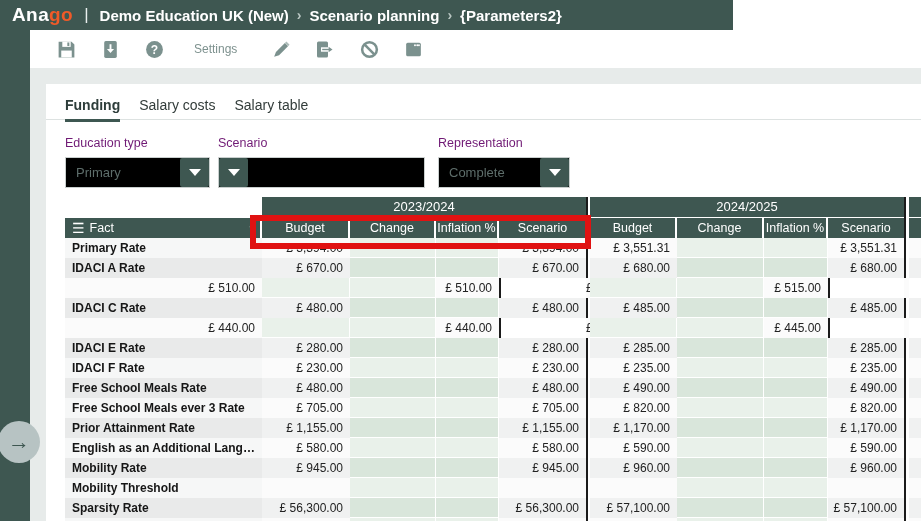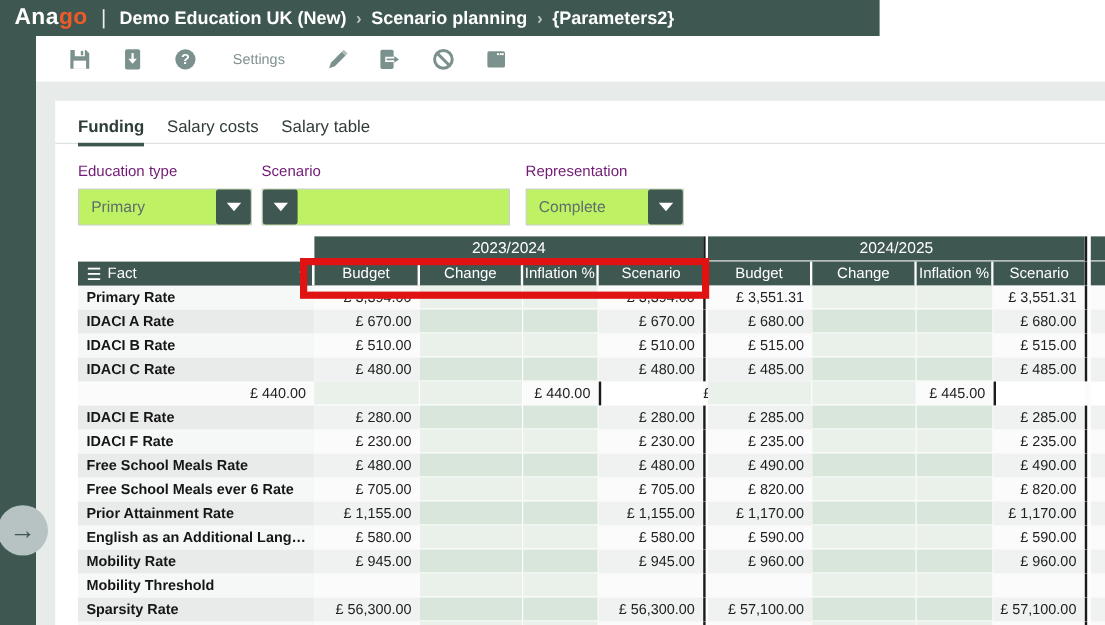--- a/index.html
+++ b/index.html
@@ -31,21 +31,21 @@
 
   
   .tabs{position:absolute;left:19px;top:13px;display:flex;gap:19px;z-index:2;}
   .tab{font-size:14px;color:#323c3a;padding-bottom:6px;cursor:pointer;}
   .tab.active{font-weight:700;color:#2d3d3a;border-bottom:3px solid #3e5751;}
   .tabline{position:absolute;left:0;top:35px;width:875px;border-bottom:1px solid #dde2e1;}
 
   
   .filter{position:absolute;top:52px;}
   .flabel{font-size:12.5px;color:#701a75;margin-bottom:7px;}
-  .select{height:31px;border:1px solid #c9cfce;background:#bef264;display:flex;align-items:center;
+  .select{height:31px;border:1px solid #c9cfce;background:#000000;display:flex;align-items:center;
           justify-content:space-between;box-sizing:border-box;cursor:pointer;border-radius:1px;}
   .sval{font-size:13px;color:#5e6e6b;padding-left:10px;white-space:nowrap;}
   .sbtn{width:29px;height:29px;background:#3e5751;display:flex;align-items:center;justify-content:center;border-radius:2px;flex:none;}
   .tri{width:0;height:0;border-left:6px solid transparent;border-right:6px solid transparent;border-top:7px solid #fff;}
 
   
   .table{position:absolute;left:19px;top:113px;width:856px;}
   .grid{display:grid;grid-template-columns:197px 88px 86px 63px 87px 4px 87px 87px 64px 76px 5px 1fr;}
   .yearrow{height:21px;}
   .ycell{background:#3e5751;color:#fff;font-size:13px;text-align:center;line-height:20px;border-bottom:1px solid #fff;}
@@ -230,21 +230,20 @@
     <div class="cell val">£ 670.00</div>
     <div class="gapcol"></div>
     <div class="cell val">£ 680.00</div>
     <div class="cell green"></div>
     <div class="cell green"></div>
     <div class="cell val">£ 680.00</div>
     <div class="gapcol"></div>
     <div class="cell sliver"></div>
   </div>
           <div class="grid trow">
-    <div class="cell fact">IDACI B Rate</div>
     <div class="cell val">£ 510.00</div>
     <div class="cell green"></div>
     <div class="cell green"></div>
     <div class="cell val">£ 510.00</div>
     <div class="gapcol"></div>
     <div class="cell val">£ 515.00</div>
     <div class="cell green"></div>
     <div class="cell green"></div>
     <div class="cell val">£ 515.00</div>
     <div class="gapcol"></div>
@@ -313,21 +312,21 @@
     <div class="cell val">£ 480.00</div>
     <div class="gapcol"></div>
     <div class="cell val">£ 490.00</div>
     <div class="cell green"></div>
     <div class="cell green"></div>
     <div class="cell val">£ 490.00</div>
     <div class="gapcol"></div>
     <div class="cell sliver"></div>
   </div>
           <div class="grid trow">
-    <div class="cell fact">Free School Meals ever 6 Rate</div>
+    <div class="cell fact">Free School Meals ever 3 Rate</div>
     <div class="cell val">£ 705.00</div>
     <div class="cell green"></div>
     <div class="cell green"></div>
     <div class="cell val">£ 705.00</div>
     <div class="gapcol"></div>
     <div class="cell val">£ 820.00</div>
     <div class="cell green"></div>
     <div class="cell green"></div>
     <div class="cell val">£ 820.00</div>
     <div class="gapcol"></div>

